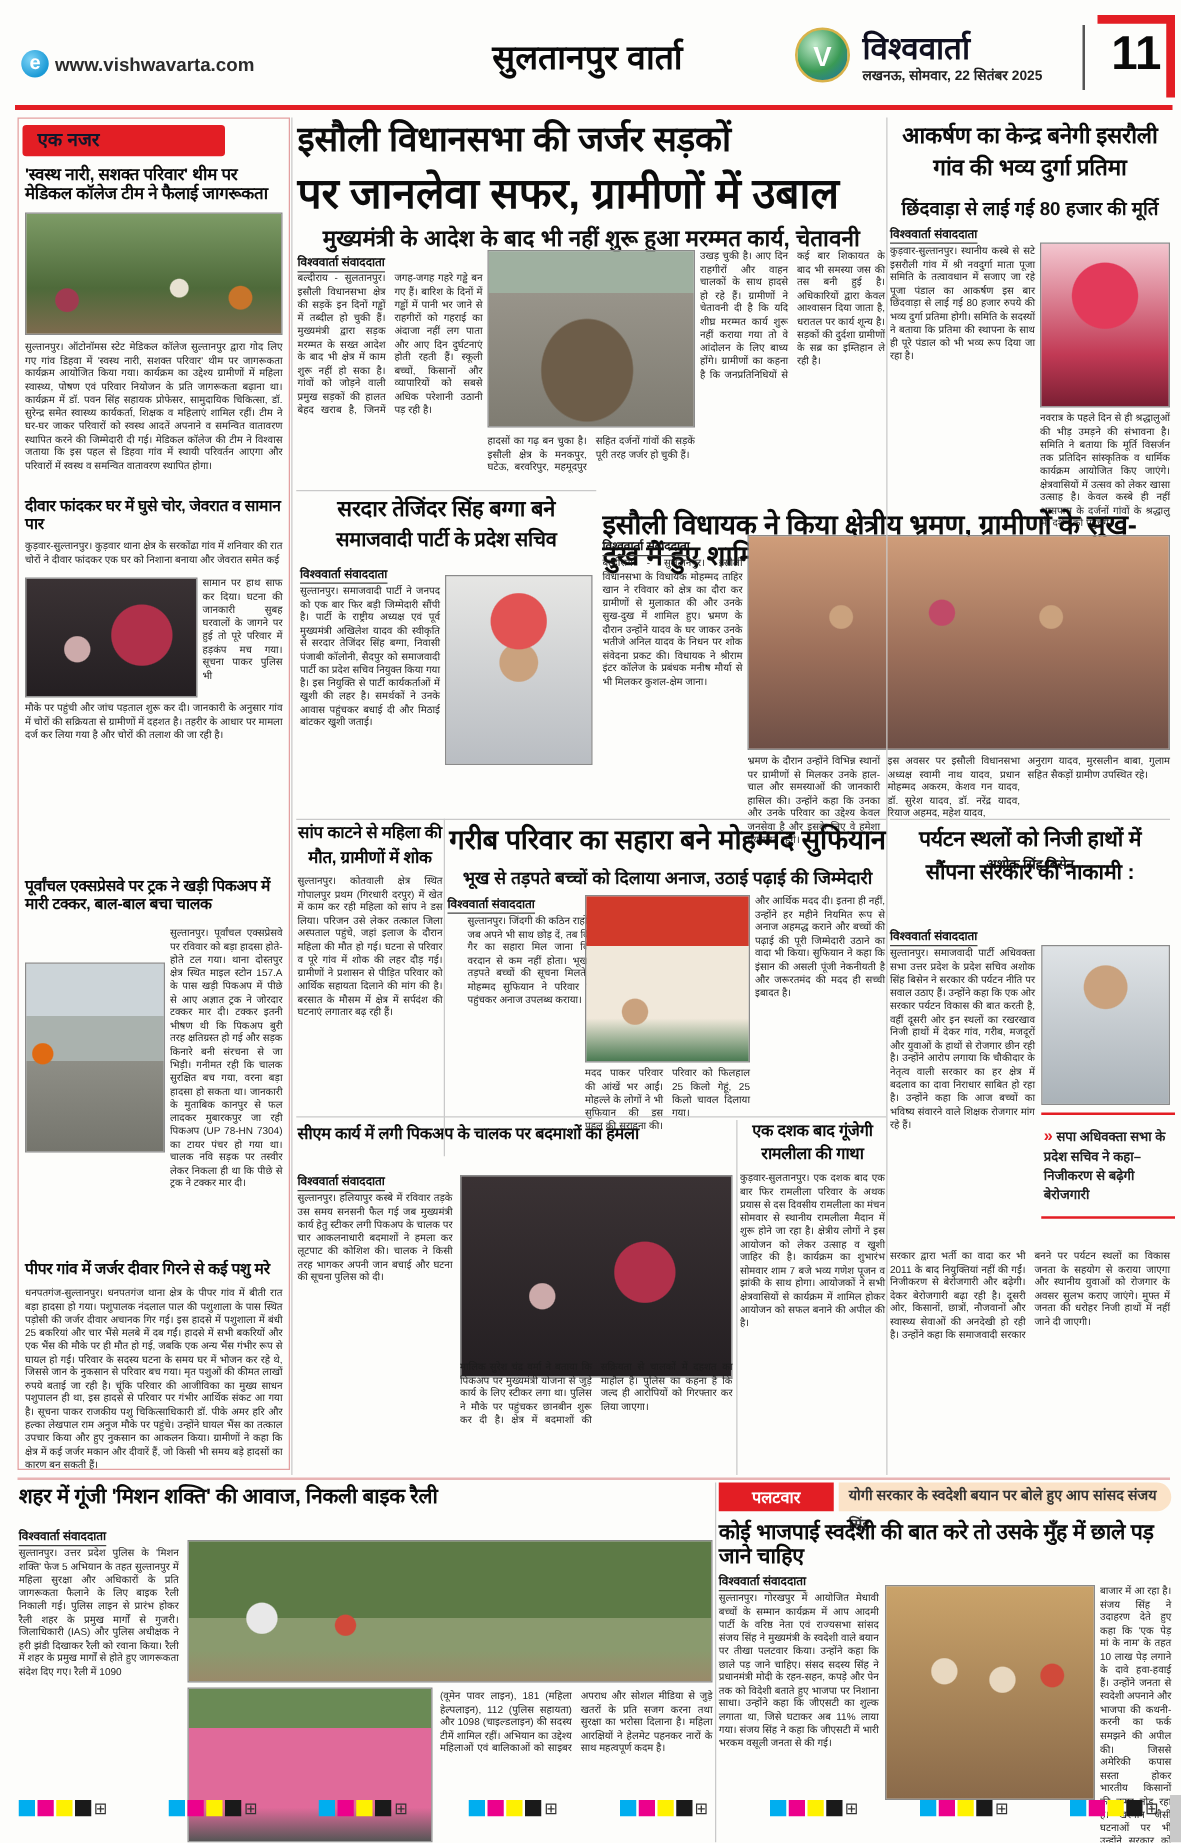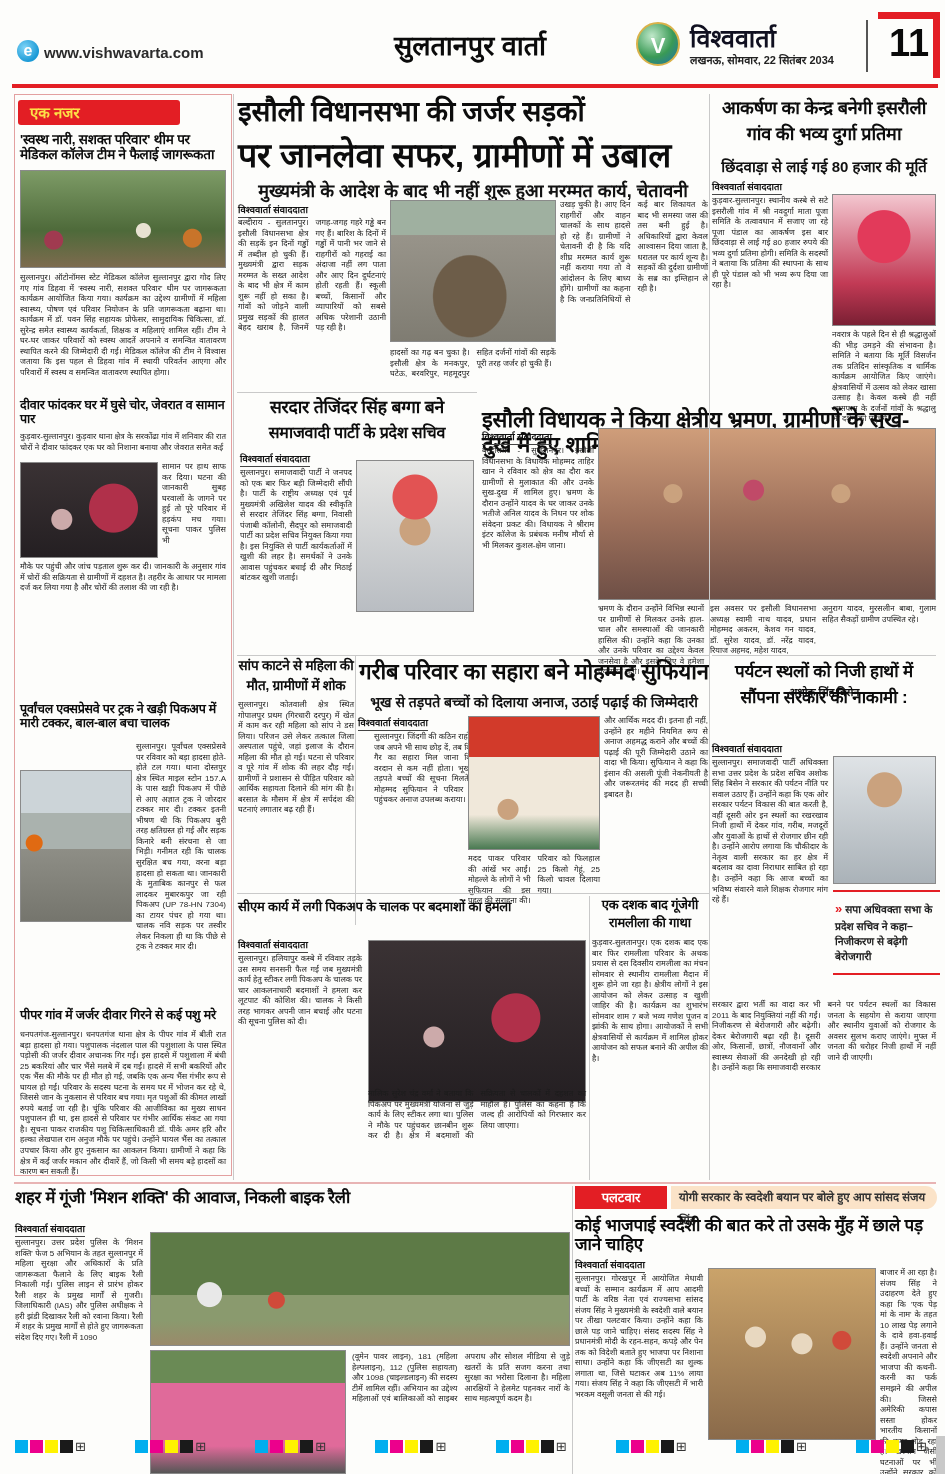--- a/index.html
+++ b/index.html
@@ -26,21 +26,21 @@
               color:#fff;font-weight:800;font-size:22px;text-align:center;line-height:44px;border:2px solid #d9b24a;box-sizing:border-box}
   .brand{position:absolute;left:690px;top:20px;font-size:25px;font-weight:800;color:#101020}
   .edition{position:absolute;left:690px;top:52px;font-size:11px;font-weight:700;color:#222}
   .pagebox{position:absolute;left:878px;top:12px;width:62px;height:66px;
            border-top:7px solid #e31e24;border-right:7px solid #e31e24;box-sizing:border-box}
   .pageno{position:absolute;left:884px;top:22px;width:50px;text-align:center;font-size:38px;font-weight:800;color:#0a0a0a}
   .pagediv{position:absolute;left:866px;top:20px;width:2px;height:52px;background:#555}
   .red-rule{position:absolute;left:12px;top:84px;width:926px;height:4px;background:#e31e24}
   
   .eknajar-tag{position:absolute;left:18px;top:100px;width:150px;height:25px;background:#e31e24;
-               color:#fde047;font-weight:800;font-size:15px;line-height:25px;padding-left:12px;border-radius:3px}
+               color:#0f172a;font-weight:800;font-size:15px;line-height:25px;padding-left:12px;border-radius:3px}
   .leftbox{position:absolute;left:14px;top:94px;width:218px;height:1082px;border:1px solid #e3a0a0;box-sizing:border-box}
   
   .pv-tag{position:absolute;left:575px;top:1186px;width:92px;height:23px;background:#e31e24;color:#fff;
           font-weight:800;font-size:13px;text-align:center;line-height:23px}
   .pv-strip{position:absolute;left:671px;top:1186px;width:266px;height:23px;background:#fbe3c8;
             border-radius:0 12px 12px 0;font-size:11.5px;font-weight:700;color:#333;line-height:23px;padding-left:8px;box-sizing:border-box}
   
   .pq{position:absolute;left:833px;top:890px;width:103px;border-top:2px solid #e31e24;border-bottom:2px solid #e31e24;
       padding:8px 2px;font-size:10.5px;font-weight:700;line-height:1.45;color:#222}
   .pq .mark{color:#e31e24;font-weight:800;font-size:13px}
@@ -85,21 +85,21 @@
                 linear-gradient(180deg,#dfe3e6,#aab2b8)}
 </style>
 </head>
 <body>
 
 <div class="e-icon">e</div>
 <div class="url">www.vishwavarta.com</div>
 <div class="section-title">सुलतानपुर वार्ता</div>
 <div class="logo-globe">V</div>
 <div class="brand">विश्ववार्ता</div>
-<div class="edition">लखनऊ,  सोमवार, 22 सितंबर 2034</div>
+<div class="edition">लखनऊ,  सोमवार, 22 सितंबर 2025</div>
 <div class="pagediv"></div>
 <div class="pagebox"></div>
 <div class="pageno">11</div>
 <div class="red-rule"></div>
 
 <div class="leftbox"></div>
 <div class="eknajar-tag">एक नजर</div>
 
 <div class="abs hl" style="left:20px;top:132px;width:206px;font-size:13.5px">'स्वस्थ नारी, सशक्त परिवार' थीम पर मेडिकल कॉलेज टीम ने फैलाई जागरूकता</div>
 <div class="ph ph-gather" style="left:20px;top:170px;width:206px;height:98px"></div>

